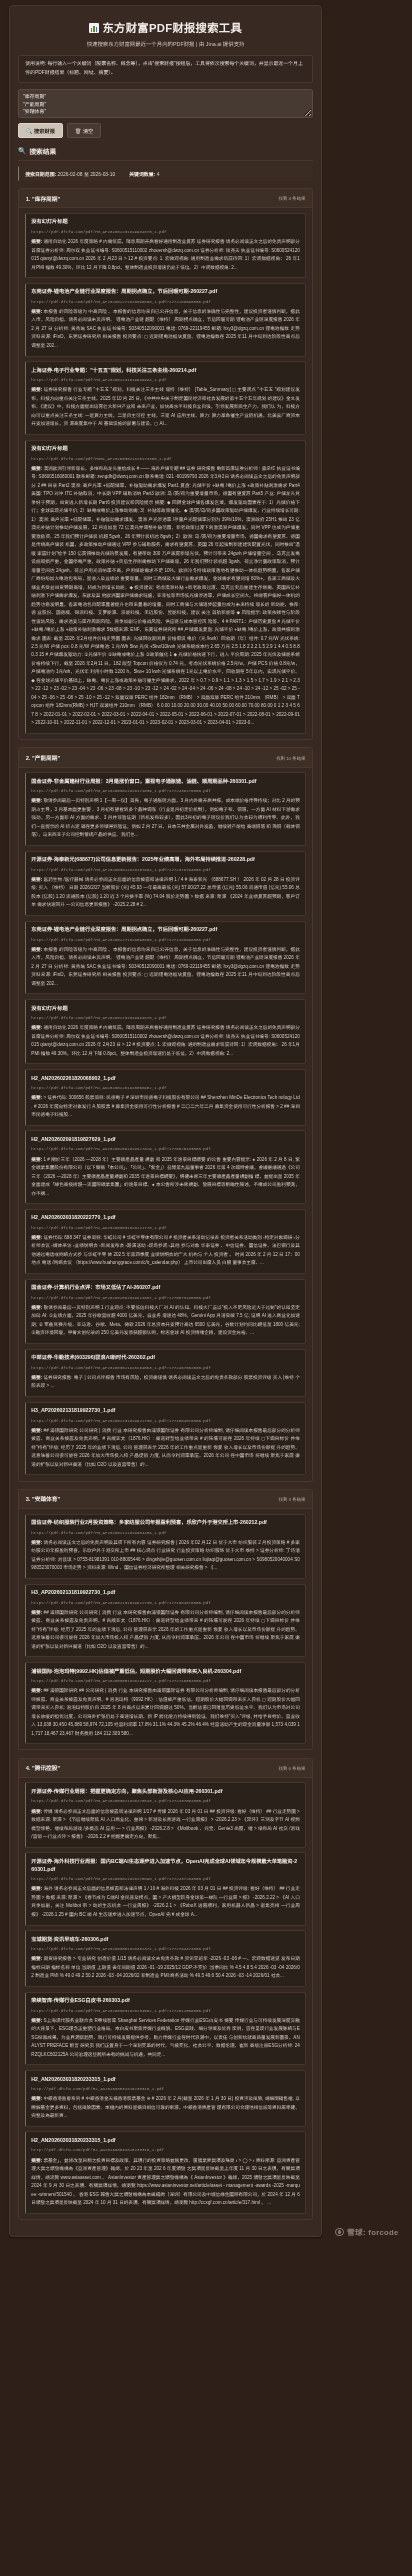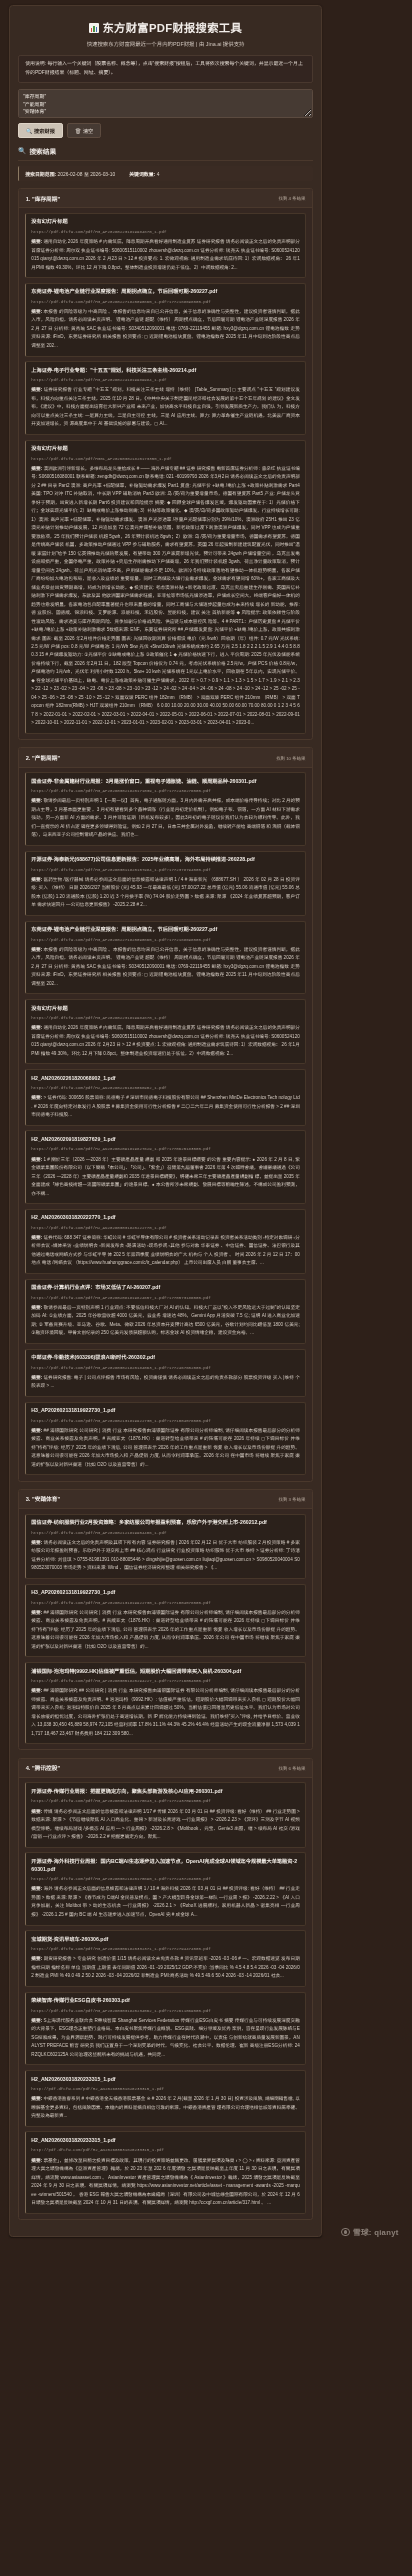--- a/index.html
+++ b/index.html
@@ -385,15 +385,15 @@
             </div>
           </div>
         </div>
       </div>
 
   </div>
 </div>
 
 <div class="watermark">
   <span class="wm-mark"></span>
-  <span class="wm-text">雪球: qianyt</span>
+  <span class="wm-text">雪球: forcode</span>
 </div>
 
 
 </body></html>

